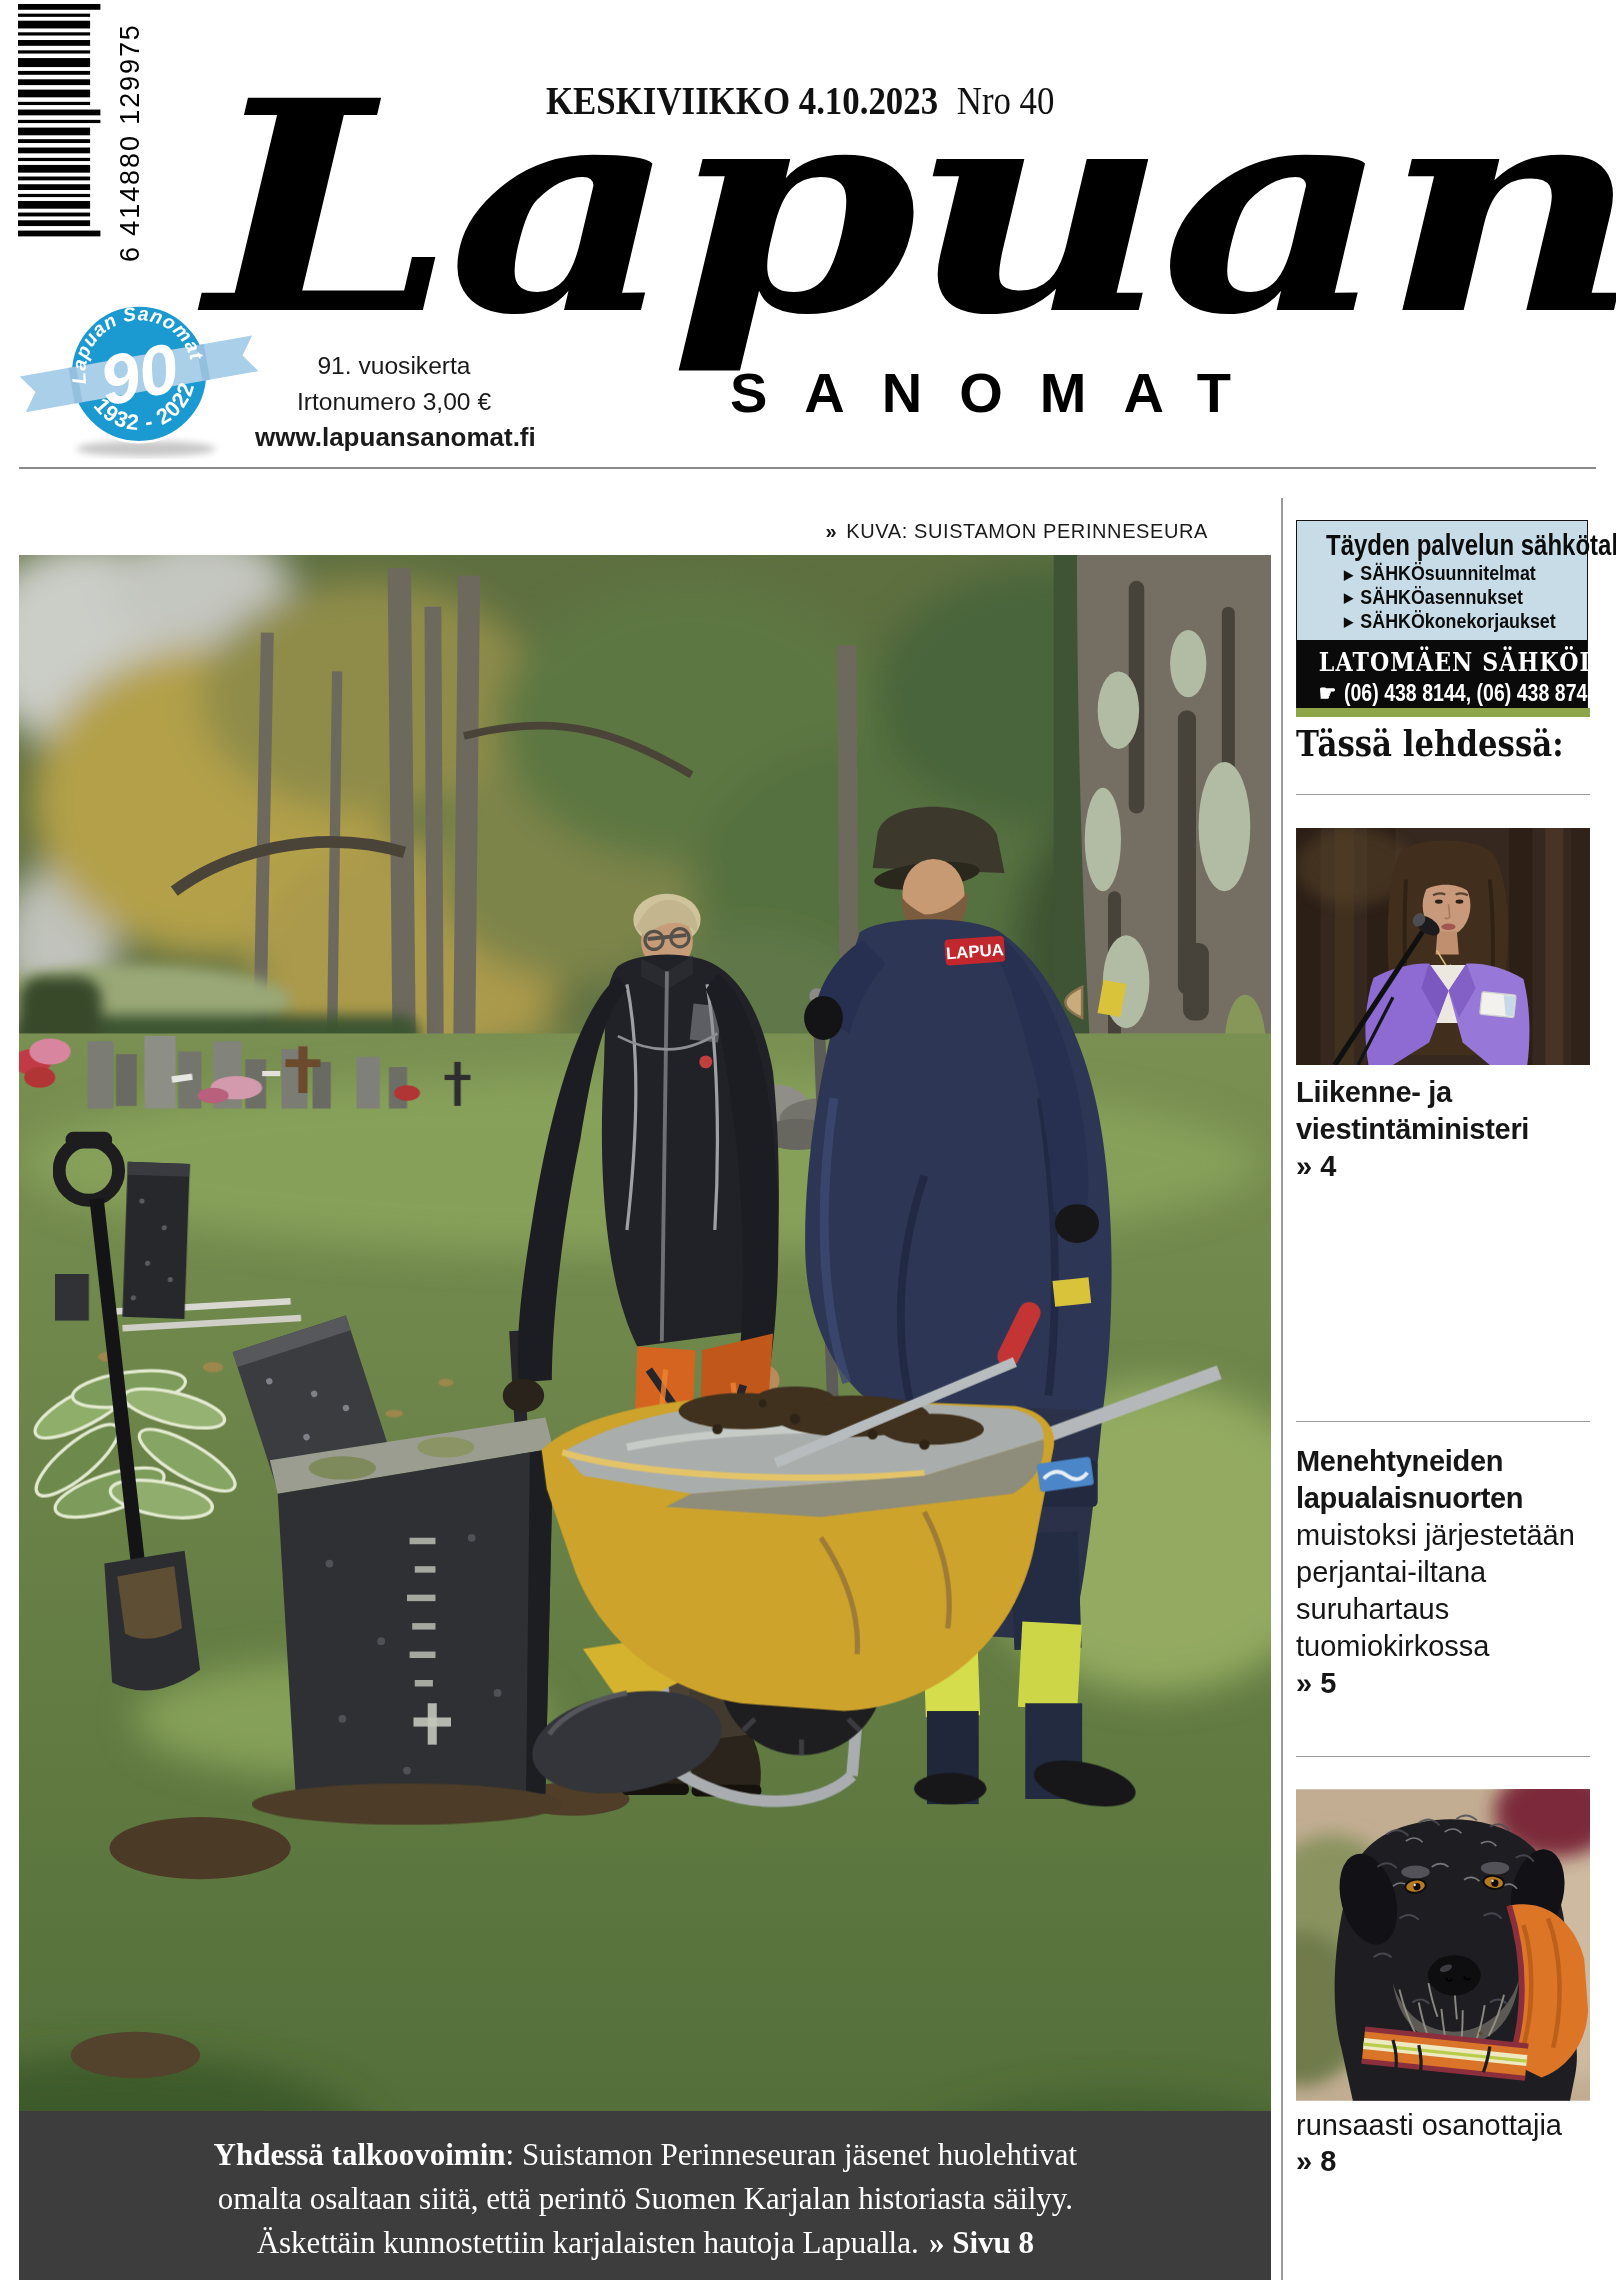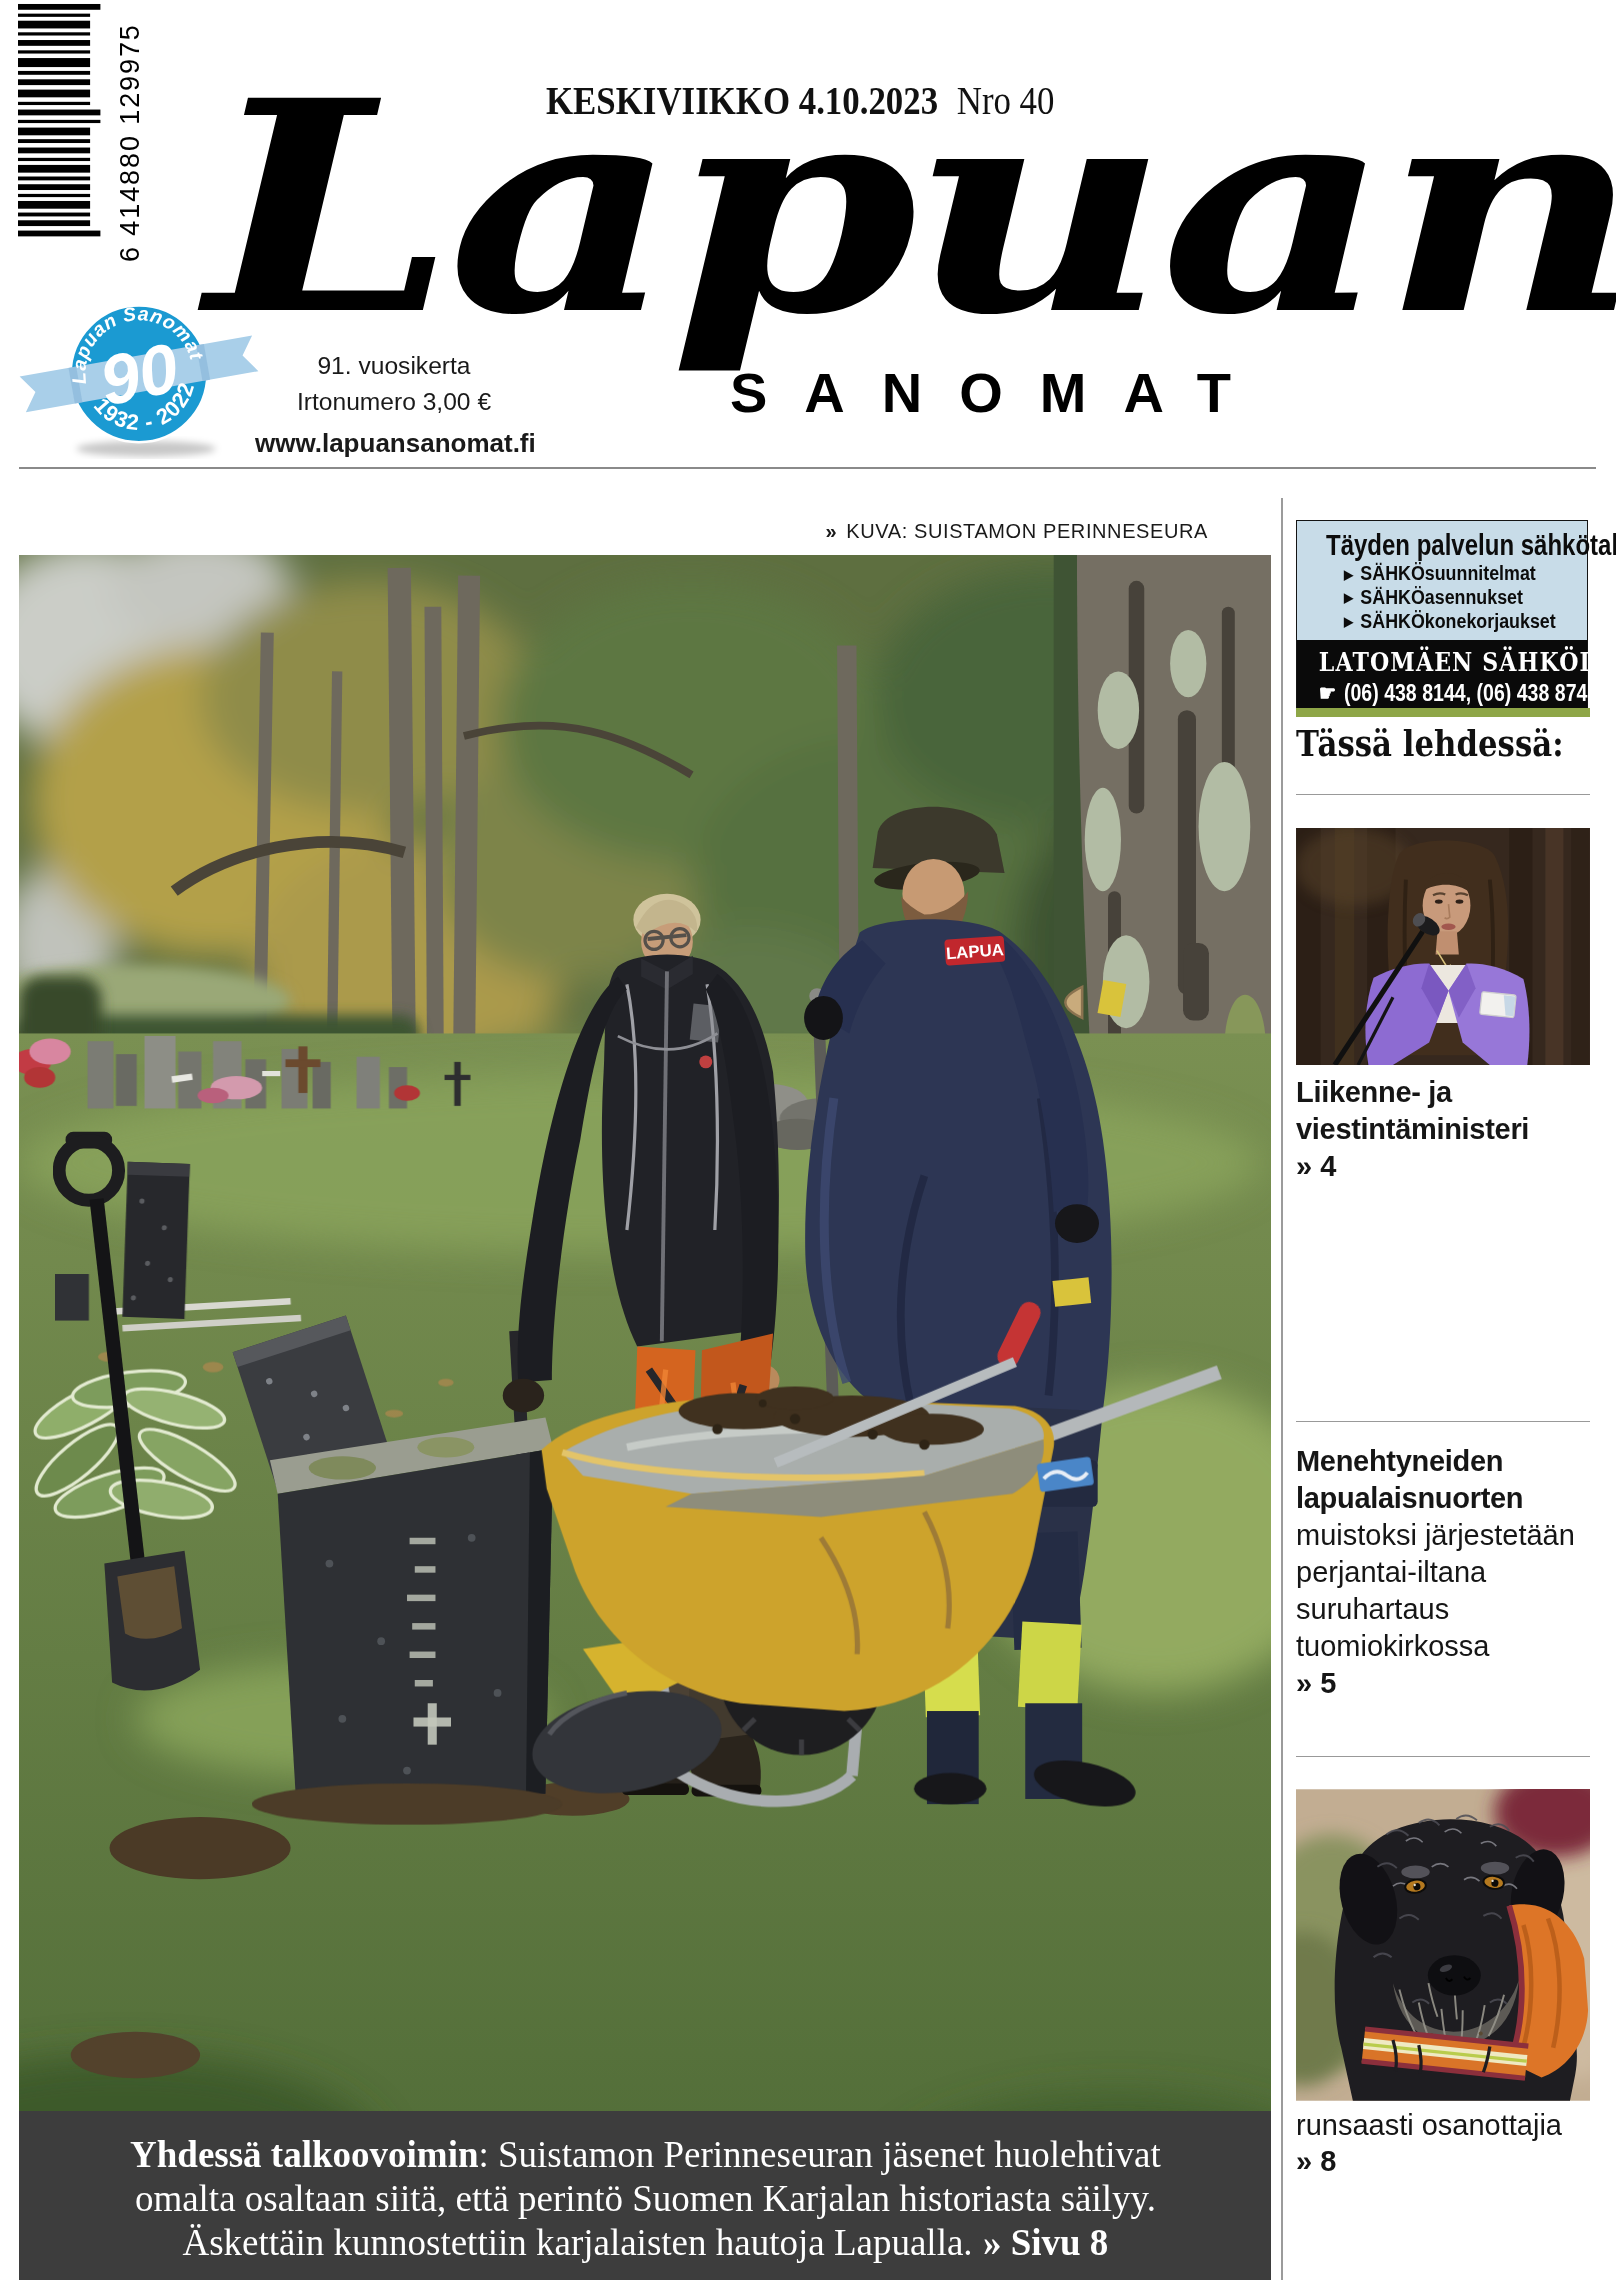--- a/index.html
+++ b/index.html
@@ -17,34 +17,34 @@
             transform:scaleX(.85);transform-origin:0 0;}
   .dateline .dl-b{font-weight:bold;}
   .dateline .dl-r{font-weight:normal;margin-left:11.6px;}
   .masthead{left:206px;top:63px;font-family:"DejaVu Serif",serif;
             font-style:italic;font-weight:bold;font-size:291px;line-height:1;
             letter-spacing:-6.5px;transform:scaleX(1.22);transform-origin:0 0;color:#000;}
   .sanomat{left:730px;top:360px;font-family:"Liberation Sans",sans-serif;
            font-weight:bold;font-size:56px;letter-spacing:37px;color:#000;white-space:nowrap;}
   .pubinfo{left:255px;top:348px;width:278px;text-align:center;
            font-family:"Liberation Sans",sans-serif;font-size:24.6px;line-height:1.45;color:#1a1a1a;}
-  .pubinfo .site{font-weight:bold;font-size:26px;margin-top:6px;}
+  .pubinfo .site{font-weight:bold;font-size:26px;margin-top:0;}
   .badge{left:13px;top:290px;width:252px;height:169px;}
   .hrule{left:19.4px;top:467px;width:1577px;height:1.9px;background:#8a8a8a;}
 
   .credit{left:582px;top:520px;width:626px;text-align:right;
           font-family:"Liberation Sans",sans-serif;font-size:20px;letter-spacing:0.6px;color:#1a1a1a;}
   .credit .gmt{font-weight:bold;margin-right:9px;}
 
   
   .photo{left:19.4px;top:555px;width:1252px;height:1725px;overflow:hidden;background:#5e6f40;}
   .photo svg{display:block;width:1252px;height:1725px;}
   .caption{position:absolute;left:0;bottom:0;width:1252px;height:169px;
            background:var(--caption-bg,#3d3d3d);color:#fff;text-align:center;
-           font-family:"Liberation Serif",serif;font-size:37px;line-height:44px;padding-top:22px;
+           font-family:"Liberation Serif",serif;font-size:31px;line-height:44px;padding-top:22px;
            box-sizing:border-box;}
   .caption b{font-weight:bold;}
   .caption .ref{font-weight:bold;margin-left:10.3px;}
 
   .vdiv{left:1281px;top:498px;width:1.9px;height:1782px;background:#9b9b9b;}
 
   
   .side{left:1296px;width:294px;}
   .ad{top:520px;width:290px;border:1.9px solid #141414;}
   .ad-top{background:var(--ad-bg,#c8dce8);padding:6.5px 0 7.8px;}

